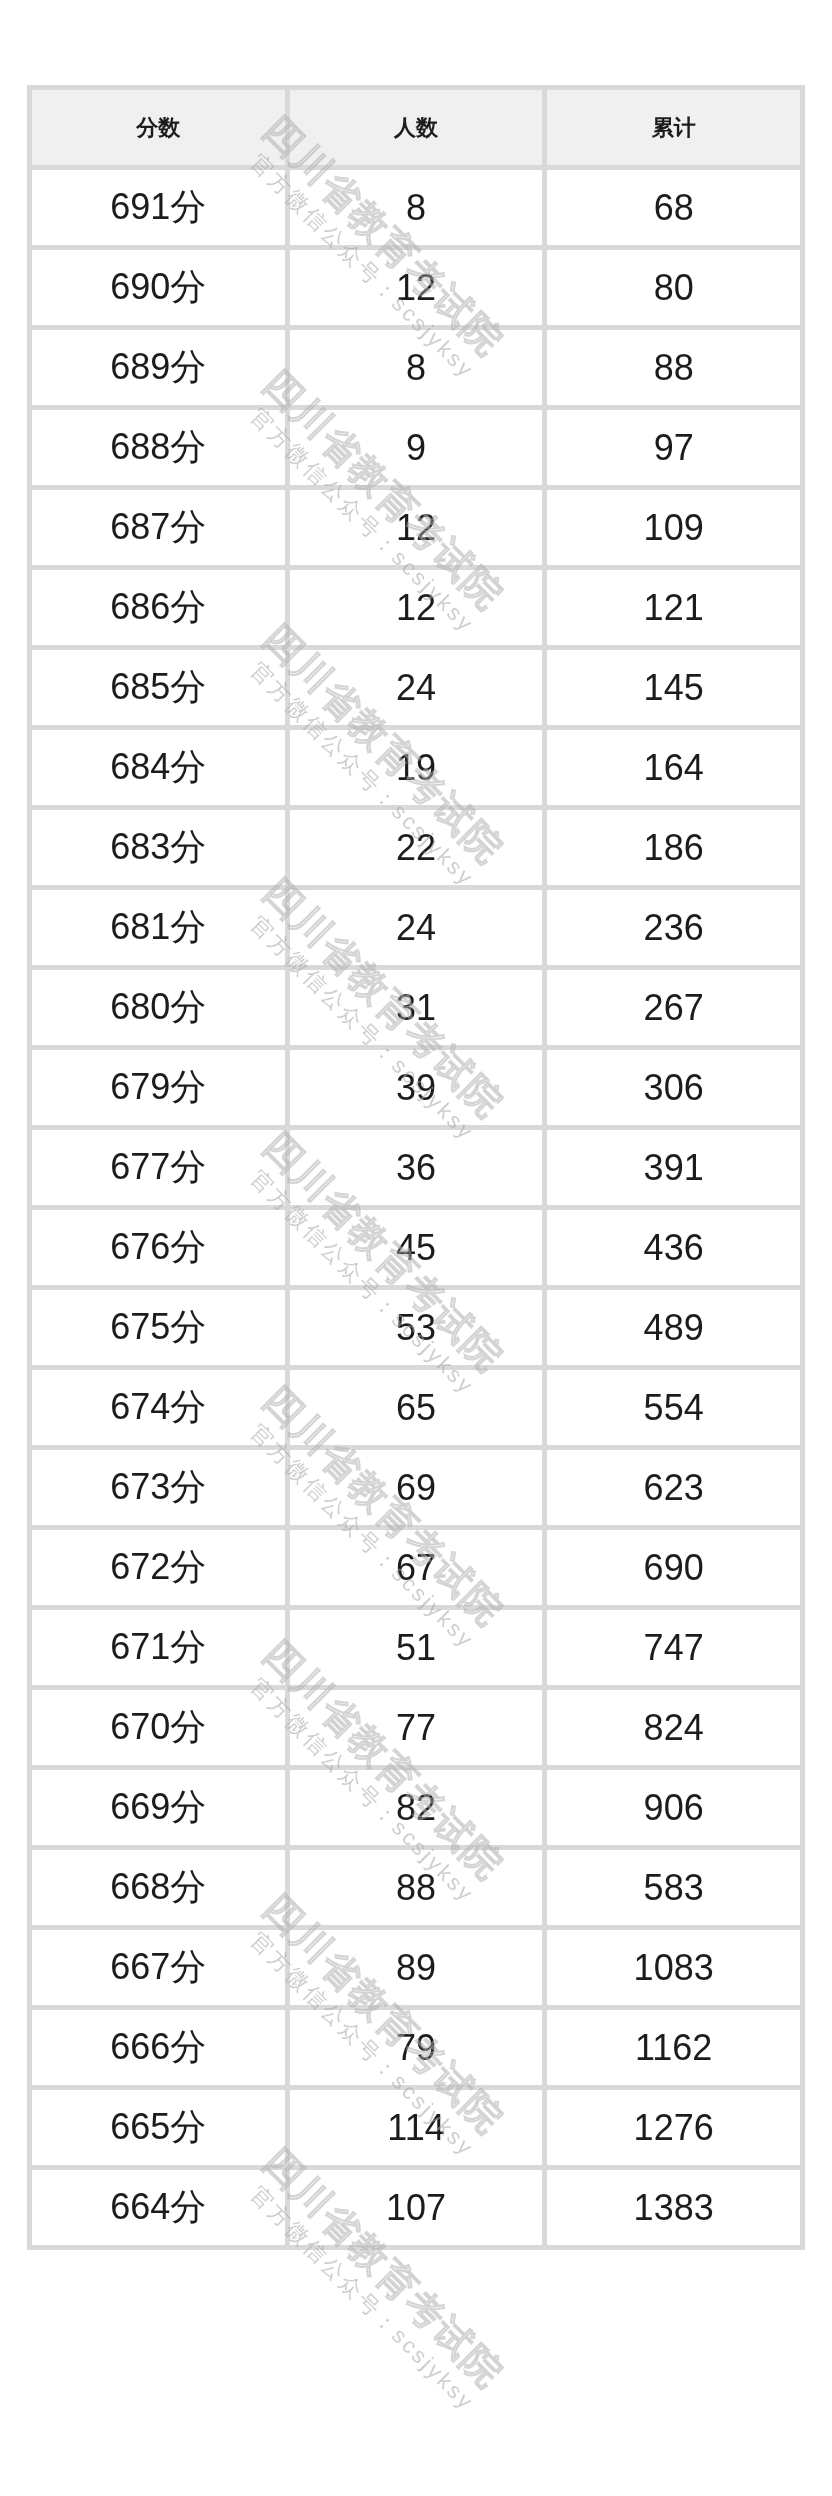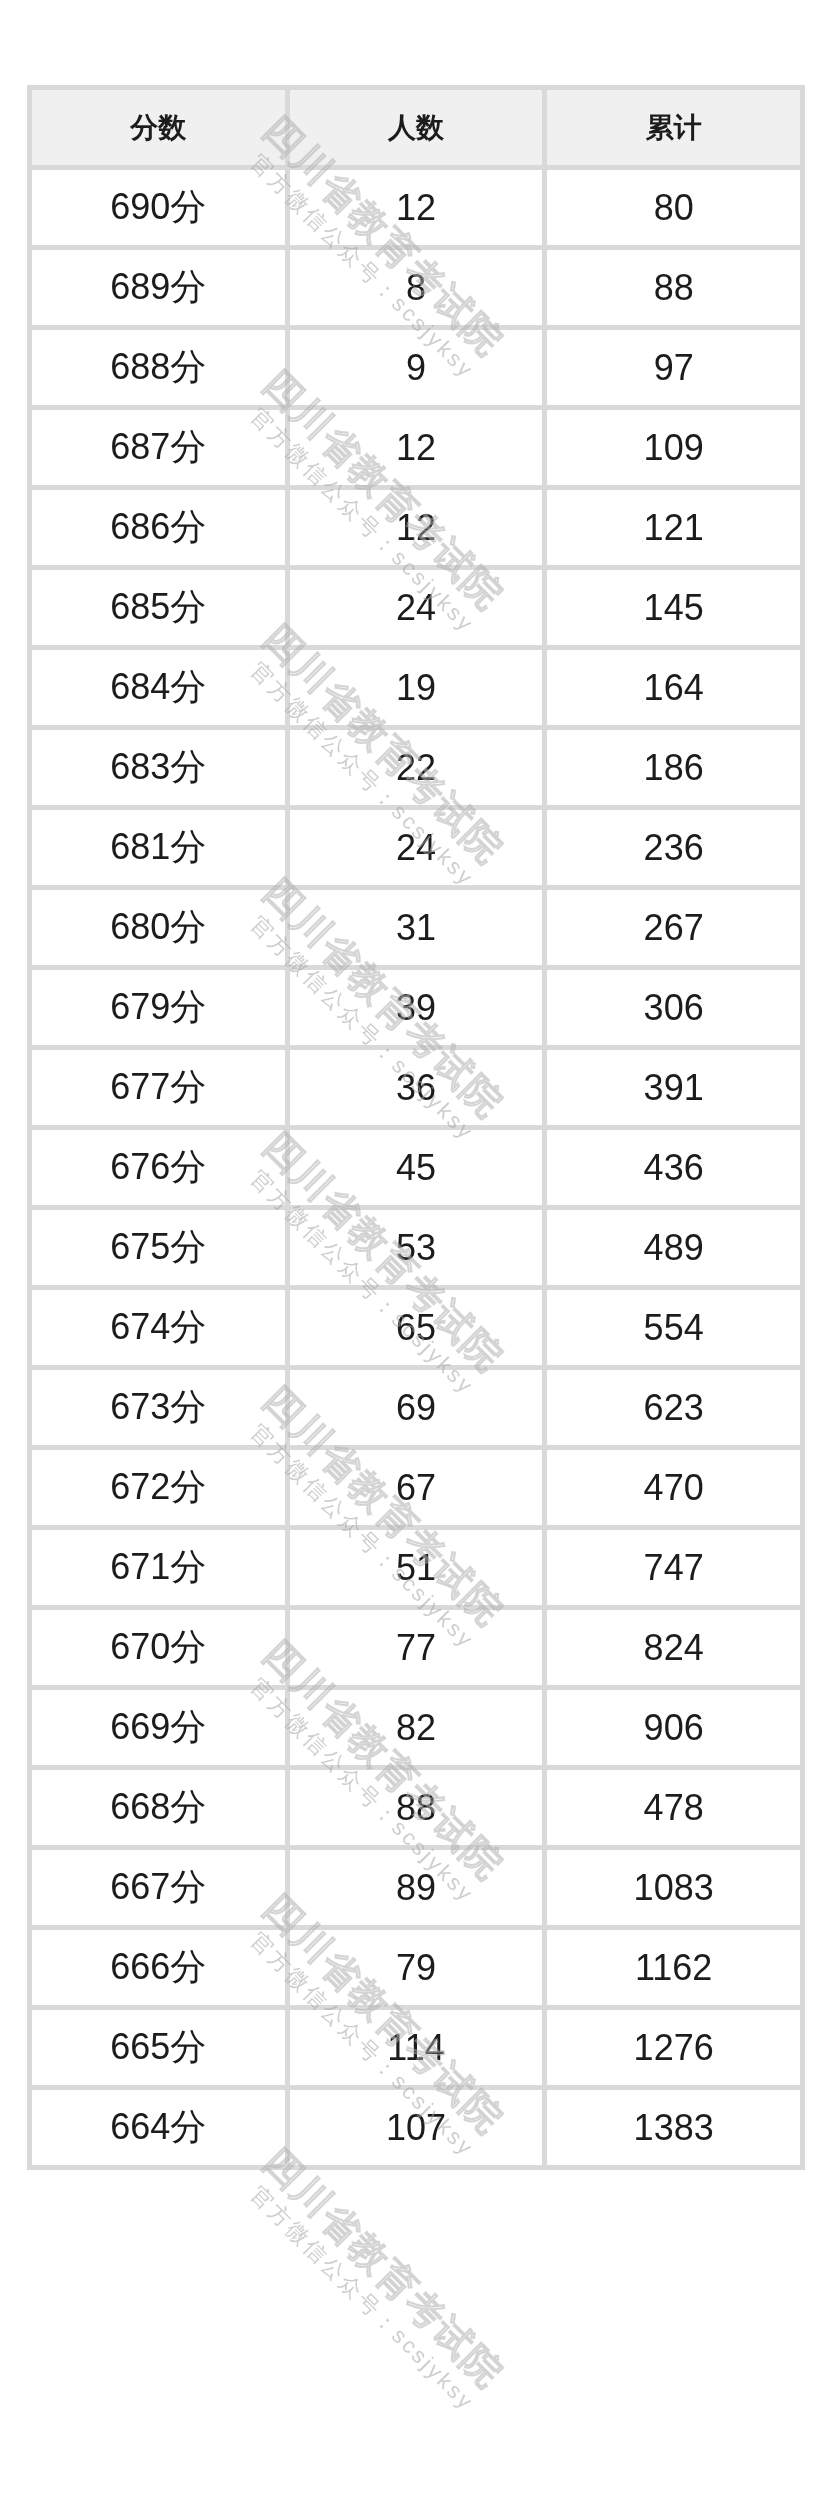--- a/index.html
+++ b/index.html
@@ -31,21 +31,21 @@
     padding: 0;
     text-align: center;
     vertical-align: middle;
     font-size: 36px;
     color: #1c1c1c;
     overflow: hidden;
   }
   table.score-table th {
     background: #f0f0f0;
     font-weight: bold;
-    font-size: 28px;
+    font-size: 22px;
   }
   table.score-table td {
     background: #ffffff;
     font-weight: normal;
   }
   
   .wm-layer {
     position: absolute;
     left: 0;
     top: 0;
@@ -83,20 +83,25 @@
   <table class="score-table">
     <thead>
       <tr>
         <th>分数</th>
         <th>人数</th>
         <th>累计</th>
       </tr>
     </thead>
     <tbody id="table-body">
         <tr>
+          <td>691分</td>
+          <td>8</td>
+          <td>68</td>
+        </tr>
+        <tr>
           <td>690分</td>
           <td>12</td>
           <td>80</td>
         </tr>
         <tr>
           <td>689分</td>
           <td>8</td>
           <td>88</td>
         </tr>
         <tr>
@@ -165,41 +170,41 @@
           <td>554</td>
         </tr>
         <tr>
           <td>673分</td>
           <td>69</td>
           <td>623</td>
         </tr>
         <tr>
           <td>672分</td>
           <td>67</td>
-          <td>470</td>
+          <td>690</td>
         </tr>
         <tr>
           <td>671分</td>
           <td>51</td>
           <td>747</td>
         </tr>
         <tr>
           <td>670分</td>
           <td>77</td>
           <td>824</td>
         </tr>
         <tr>
           <td>669分</td>
           <td>82</td>
           <td>906</td>
         </tr>
         <tr>
           <td>668分</td>
           <td>88</td>
-          <td>478</td>
+          <td>583</td>
         </tr>
         <tr>
           <td>667分</td>
           <td>89</td>
           <td>1083</td>
         </tr>
         <tr>
           <td>666分</td>
           <td>79</td>
           <td>1162</td>

